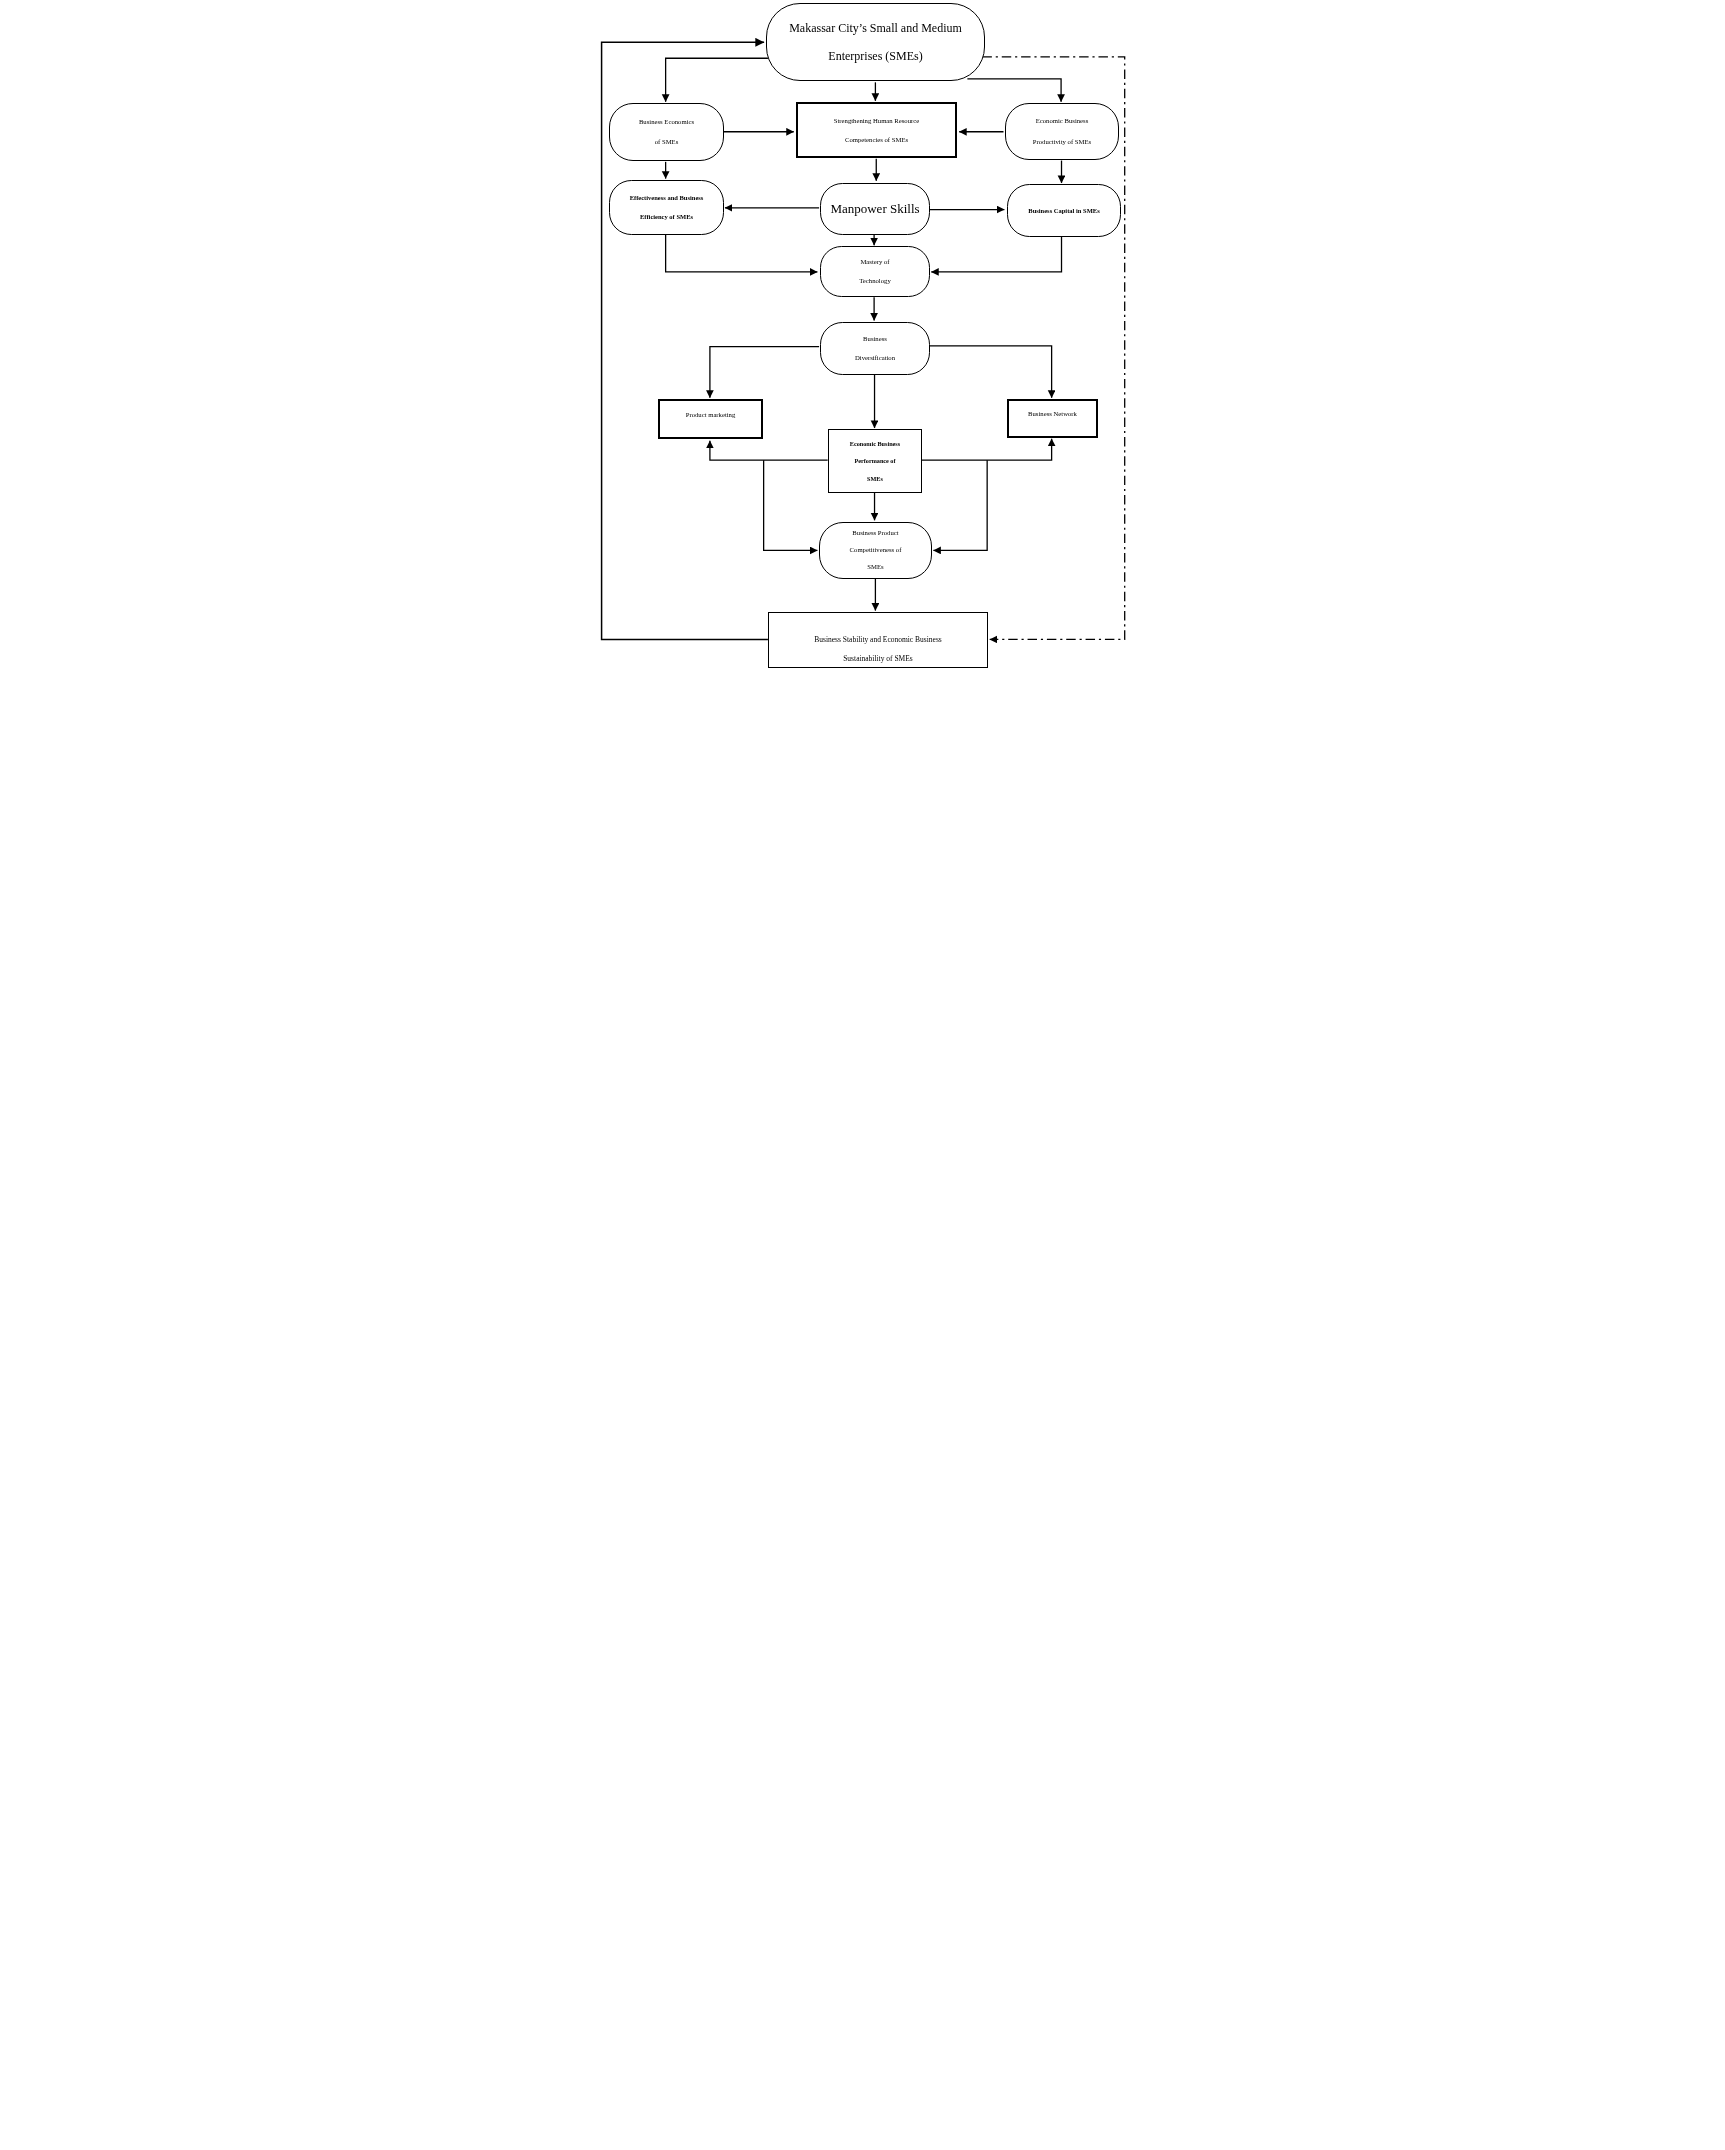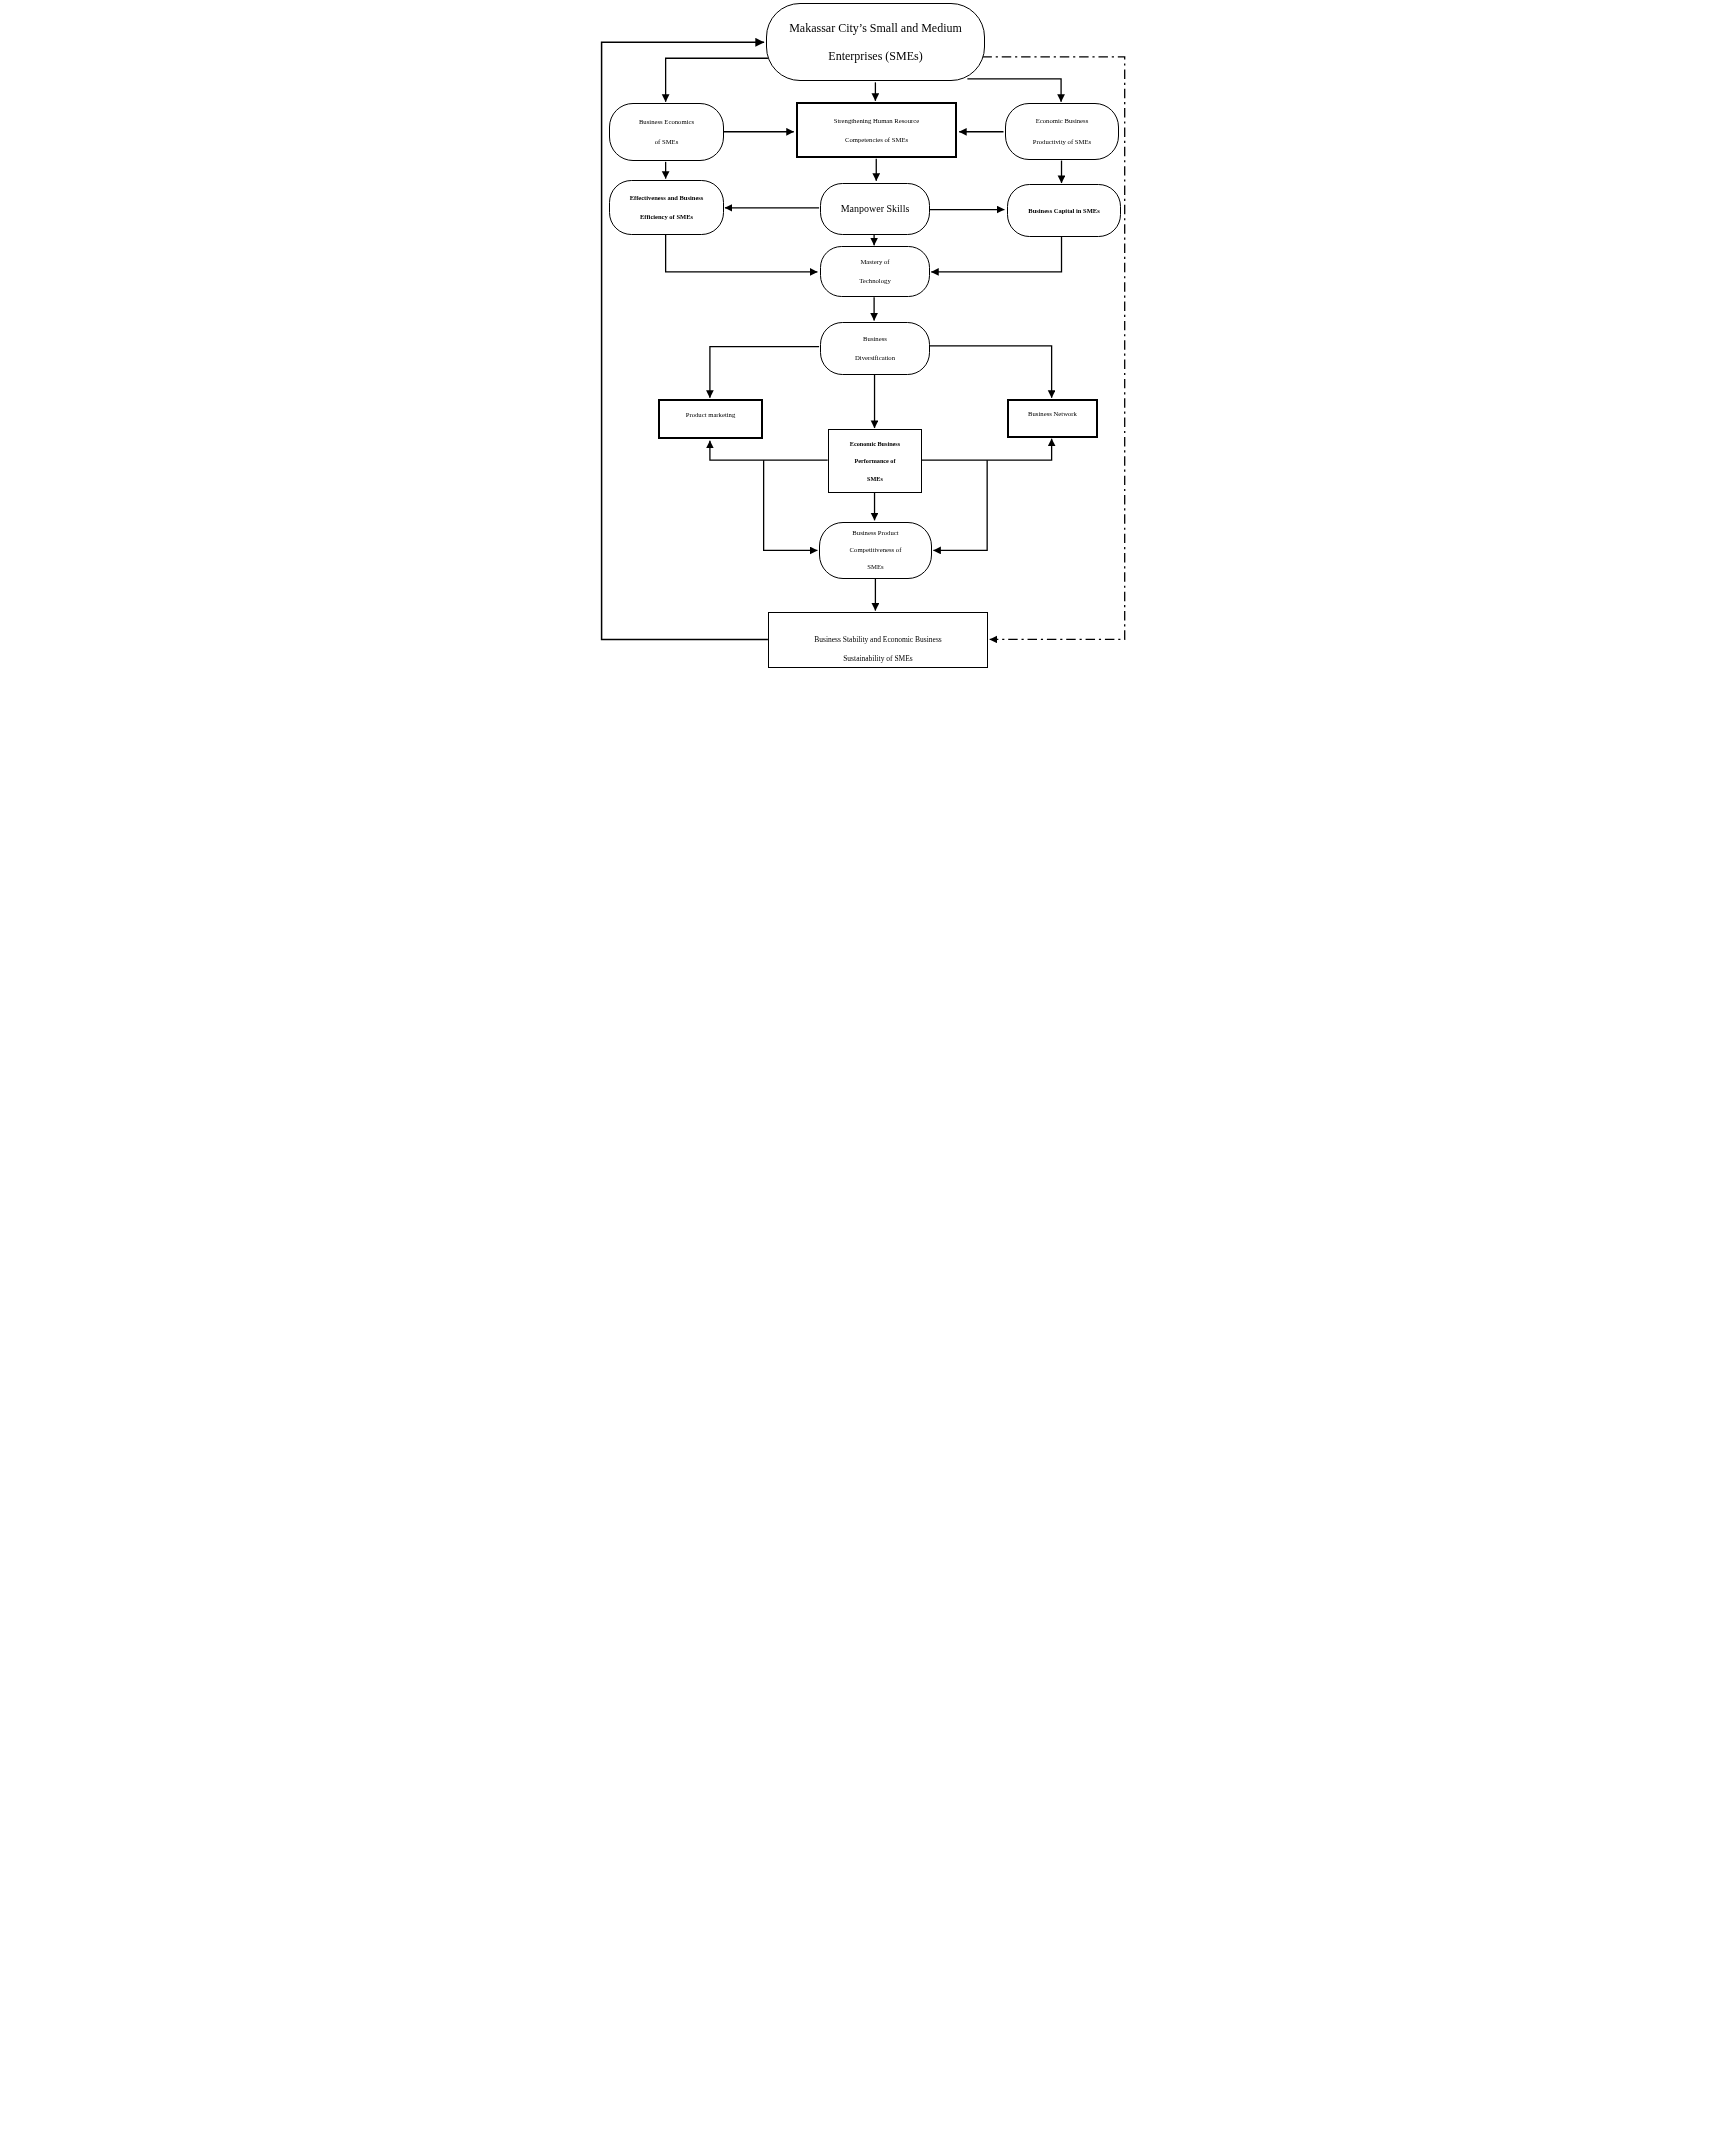--- a/index.html
+++ b/index.html
@@ -124,21 +124,21 @@
   <div class="node" style="left:409px; top:103px; width:114px; height:57px; border-width:1.9px; border-radius:24px; font-size:6.7px; line-height:3;">
     <span class="node-label">Economic Business
 Productivity of SMEs</span>
   </div>
 
   <div class="node bold" style="left:13px; top:180px; width:115px; height:55px; border-width:1.5px; border-radius:22.4px; font-size:6.5px; line-height:2.9;">
     <span class="node-label">Effectiveness and Business
 Efficiency of SMEs</span>
   </div>
 
-  <div class="node" style="left:224px; top:183px; width:110px; height:52px; border-width:1.9px; border-radius:22.4px; font-size:10px; line-height:1.2;">
+  <div class="node" style="left:224px; top:183px; width:110px; height:52px; border-width:1.9px; border-radius:22.4px; font-size:13px; line-height:1.2;">
     <span class="node-label">Manpower Skills</span>
   </div>
 
   <div class="node bold" style="left:411px; top:184px; width:114px; height:53px; border-width:1.7px; border-radius:22.4px; font-size:6.5px; line-height:1.2;">
     <span class="node-label">Business Capital in SMEs</span>
   </div>
 
   <div class="node" style="left:224px; top:246px; width:110px; height:51px; border-width:1.5px; border-radius:21.5px; font-size:6.7px; line-height:2.7;">
     <span class="node-label">Mastery of
 Technology</span>

